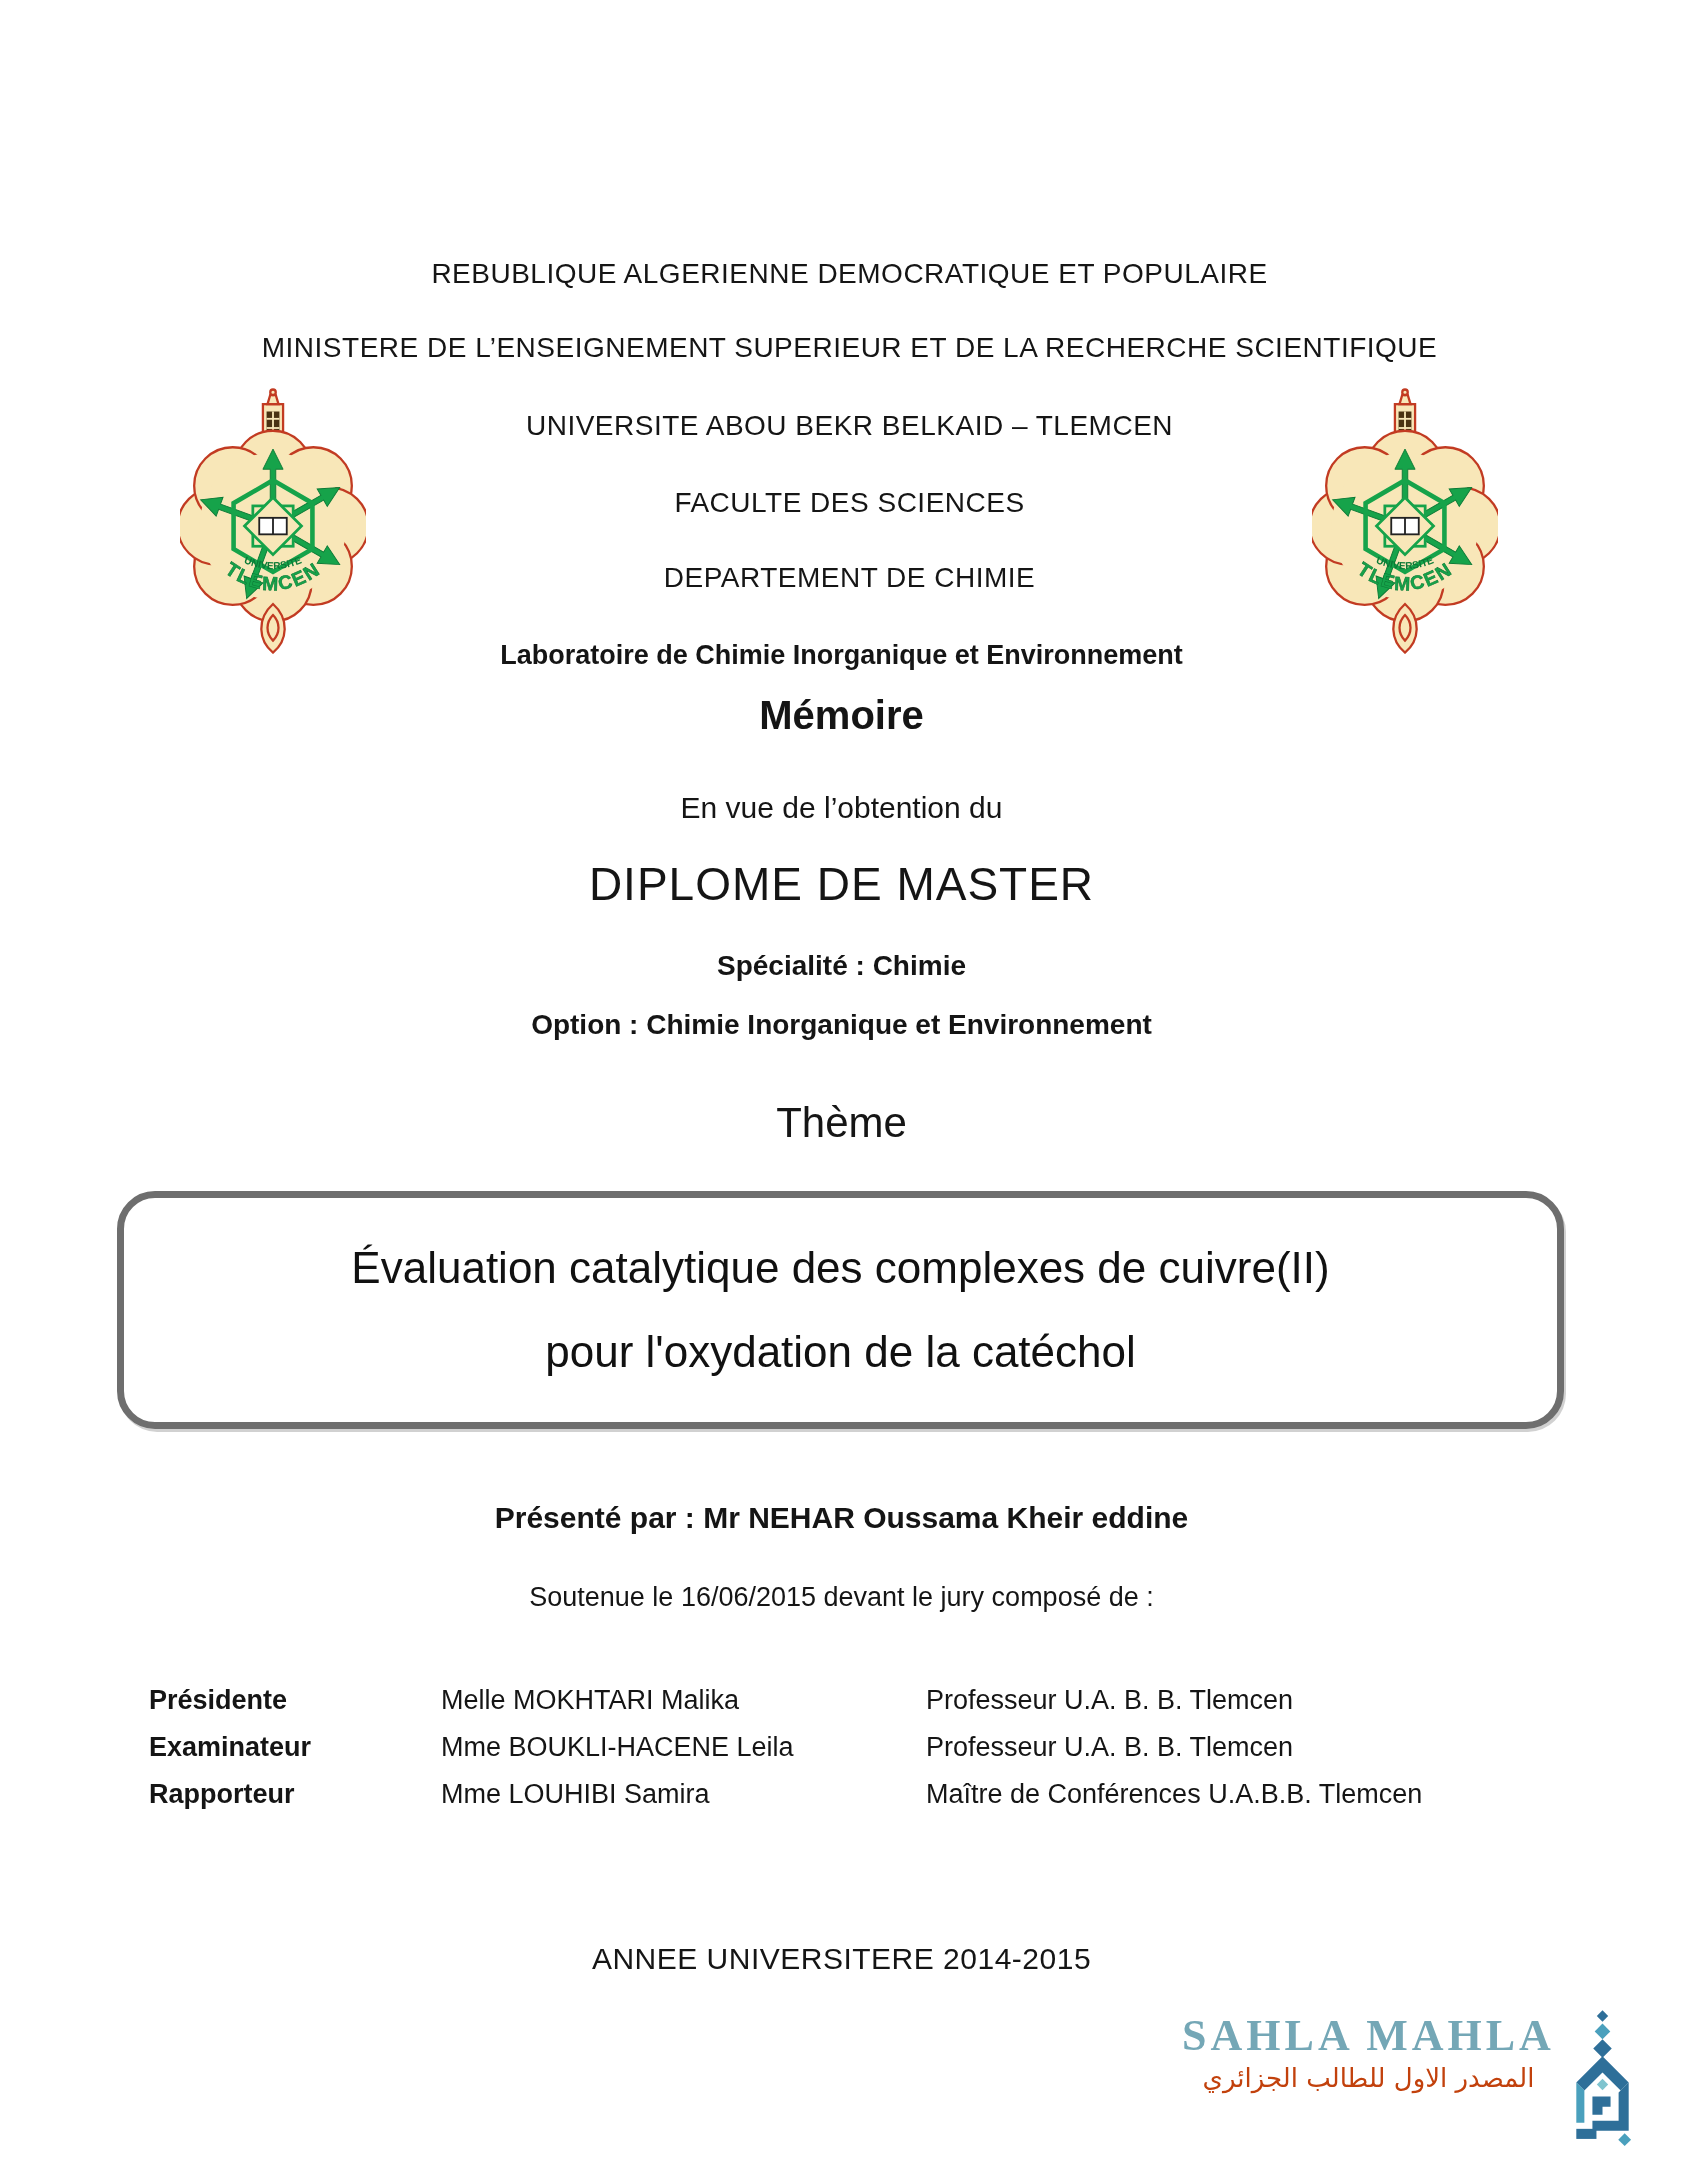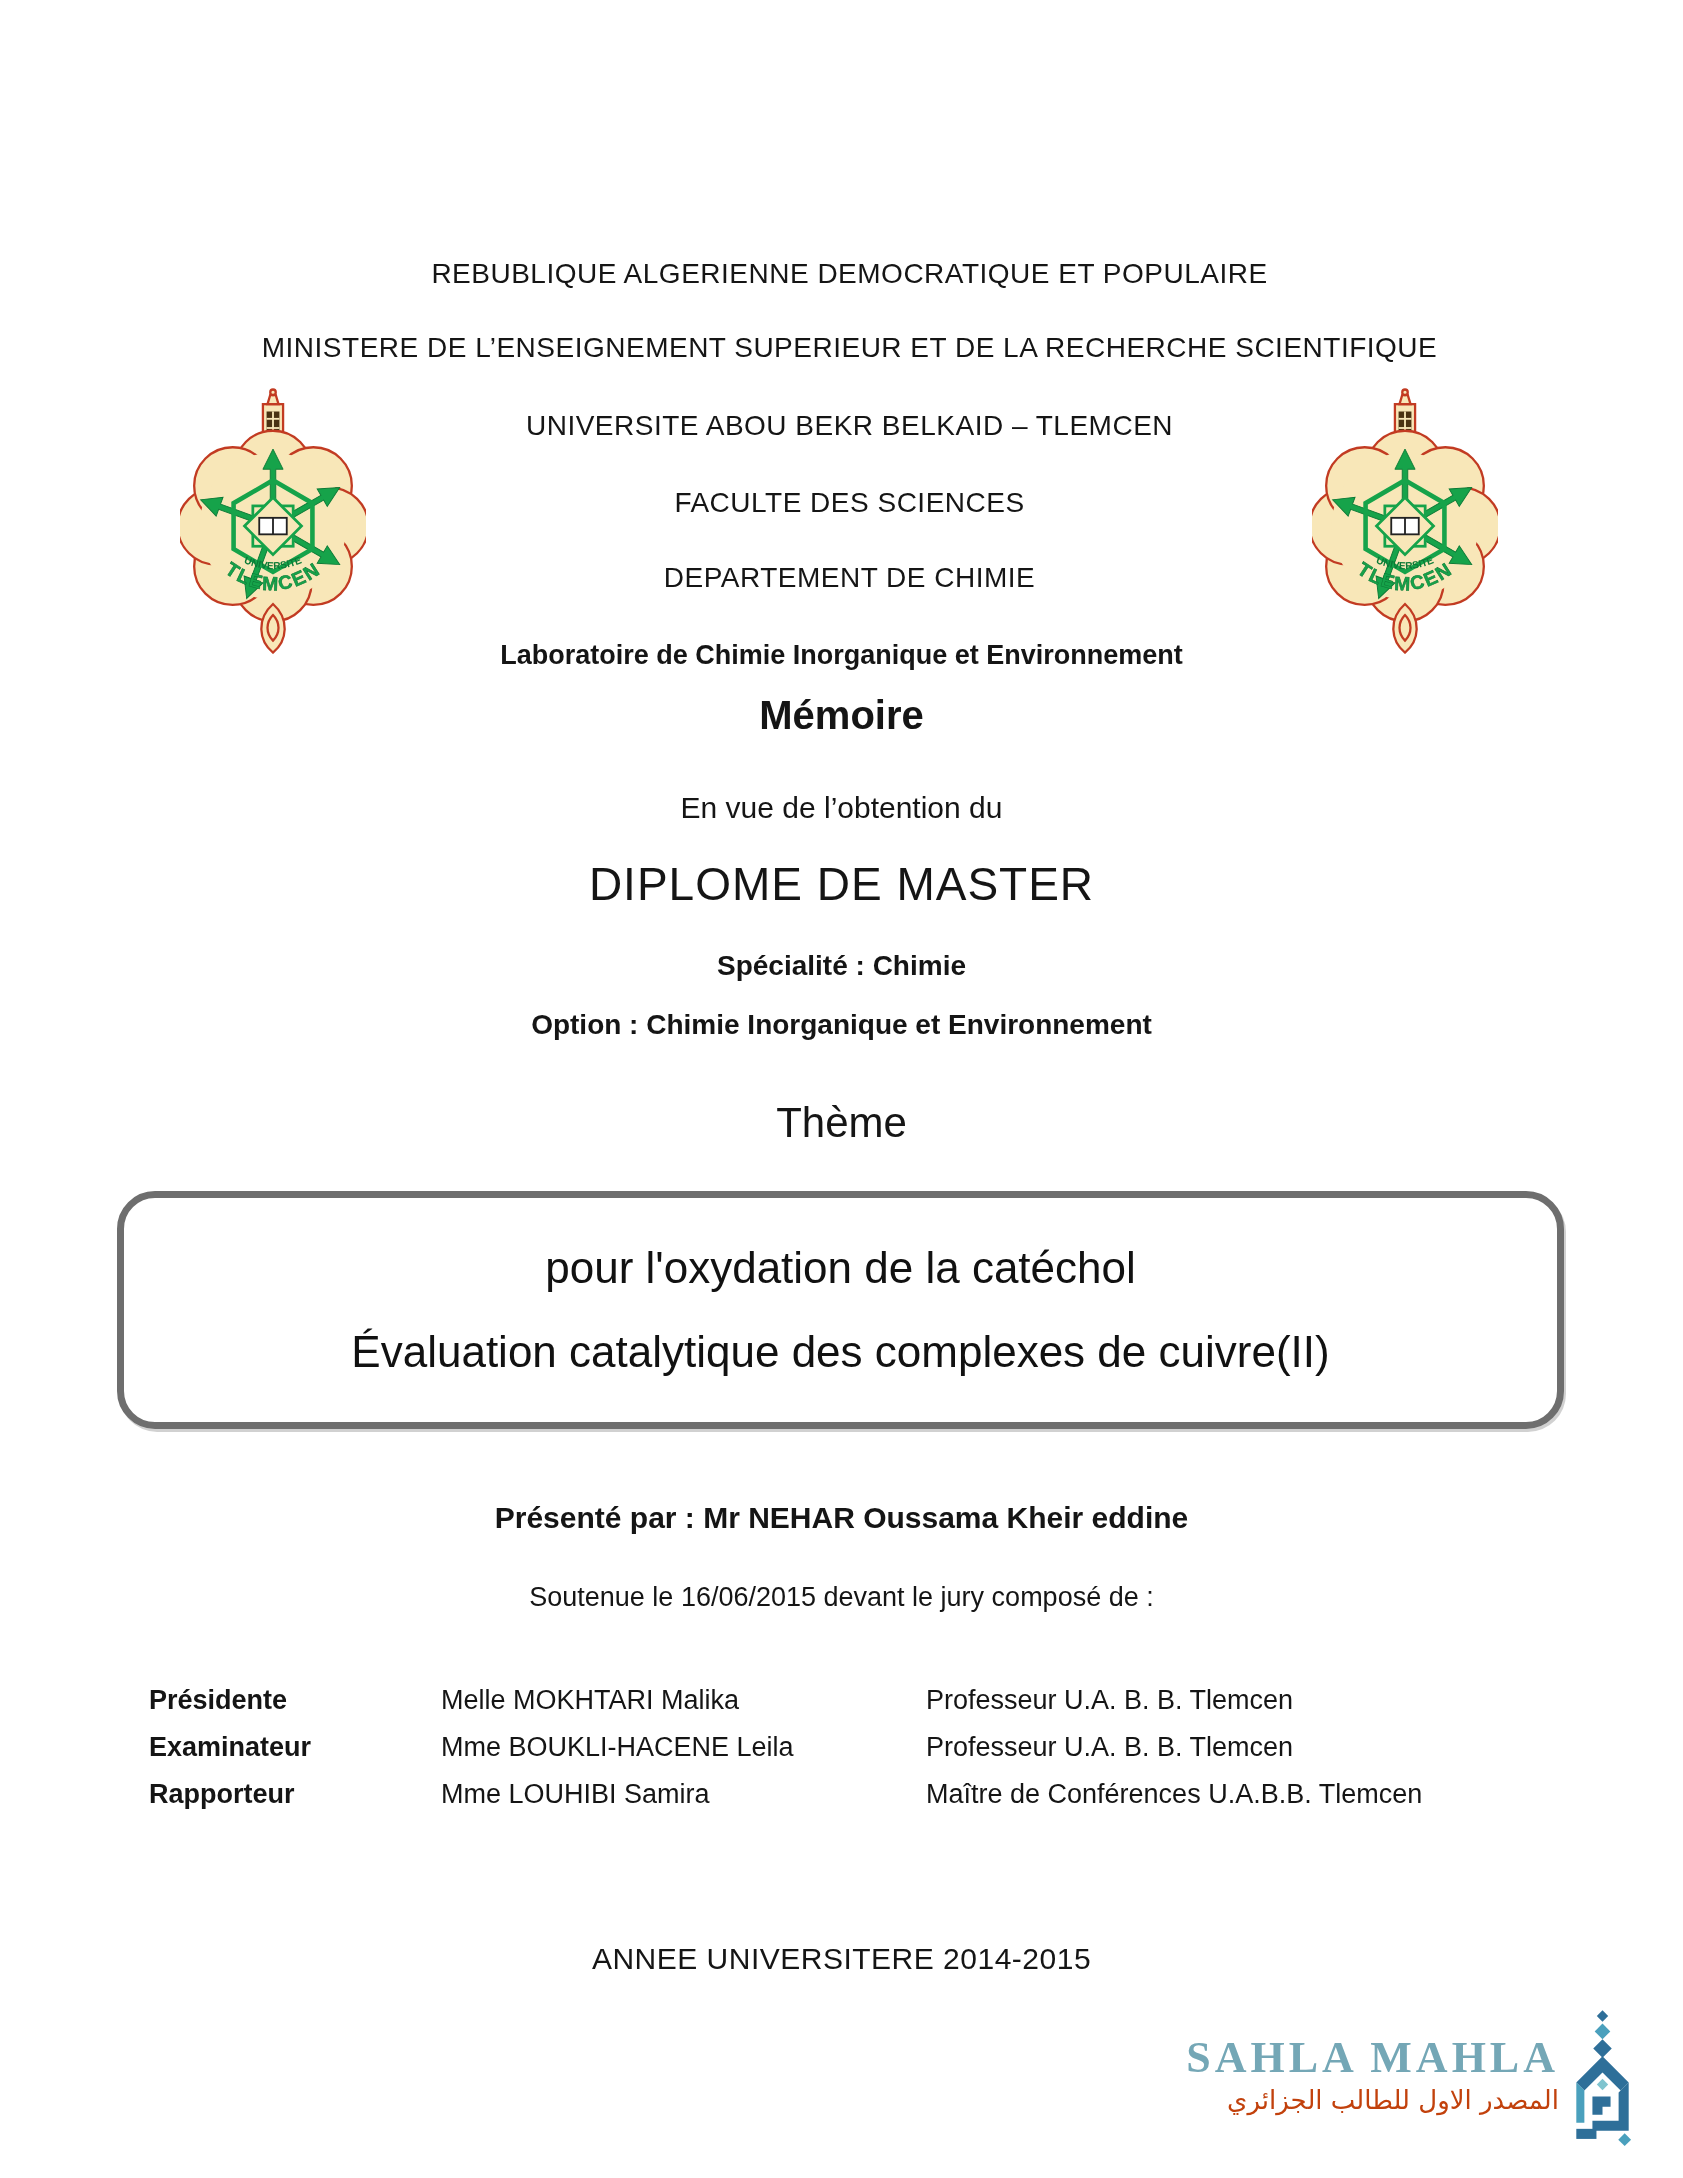--- a/index.html
+++ b/index.html
@@ -34,21 +34,21 @@
     left:149px; top:1685px; width:1406px;
     display:grid; grid-template-columns:292px 485px auto;
     row-gap:16px; font-size:27px; align-items:baseline;
   }
   .jury .role { font-weight:bold; }
   .annee { font-size:30px; letter-spacing:0.5px; }
   .watermark {
     left:1178px; top:2010px; width:475px;
     display:flex; align-items:flex-start;
   }
-  .wm-text { display:flex; flex-direction:column; align-items:flex-end; width:381px;margin-top:22px; }
+  .wm-text { display:flex; flex-direction:column; align-items:center; width:381px; }
   .wm-brand {
     font-family:"Liberation Serif", serif; font-weight:bold;
     font-size:44px; letter-spacing:4px; color:#74a7b6; white-space:nowrap;
   }
   .wm-tagline {
     font-family:"DejaVu Sans", sans-serif;
     font-size:26px; color:#c2410c; direction:rtl; margin-top:2px;
   }
   .logo { width:186px; height:275px; }
   .logo-left  { left:180px;  top:384px; }
@@ -170,22 +170,22 @@
 
 <div class="abs cline memoire" style="top:693px">Mémoire</div>
 <div class="abs cline envue" style="top:791px">En vue de l’obtention du</div>
 <div class="abs cline diploma" style="top:857px">DIPLOME DE MASTER</div>
 <div class="abs cline spec" style="top:950px">Spécialité : Chimie</div>
 <div class="abs cline spec" style="top:1009px">Option : Chimie Inorganique et Environnement</div>
 
 <div class="abs cline theme-label" style="top:1087px">Thème</div>
 
 <div class="abs title-box">
+  <div class="title-line">Évaluation catalytique des complexes de cuivre(II)</div>
   <div class="title-line">pour l'oxydation de la catéchol</div>
-  <div class="title-line">Évaluation catalytique des complexes de cuivre(II)</div>
 </div>
 
 <div class="abs cline presented" style="top:1501px">Présenté par : Mr NEHAR Oussama Kheir eddine</div>
 <div class="abs cline soutenue" style="top:1582px">Soutenue le 16/06/2015 devant le jury composé de :</div>
 
 <div class="abs jury">
   <div class="role">Présidente</div>
   <div class="name">Melle MOKHTARI Malika</div>
   <div class="affl">Professeur U.A. B. B. Tlemcen</div>
 

